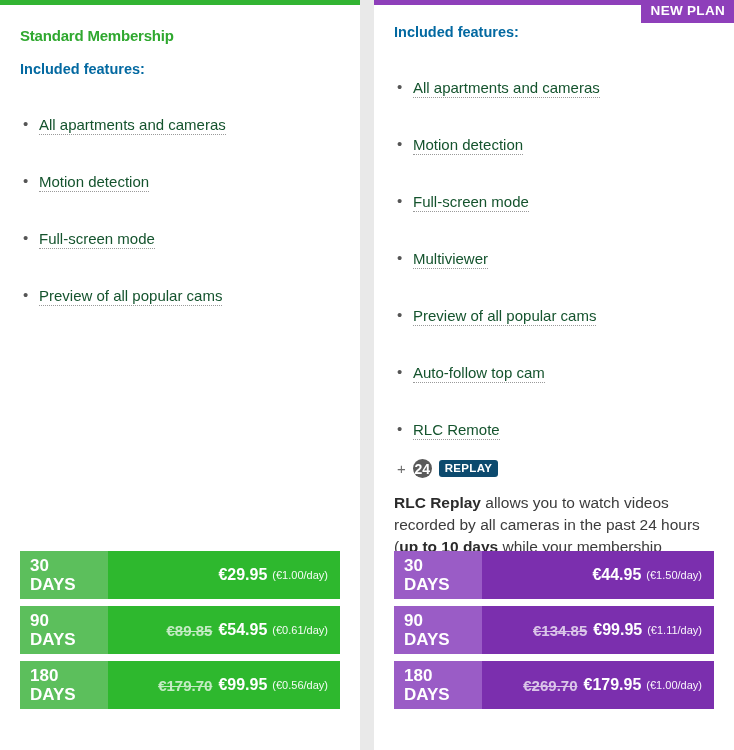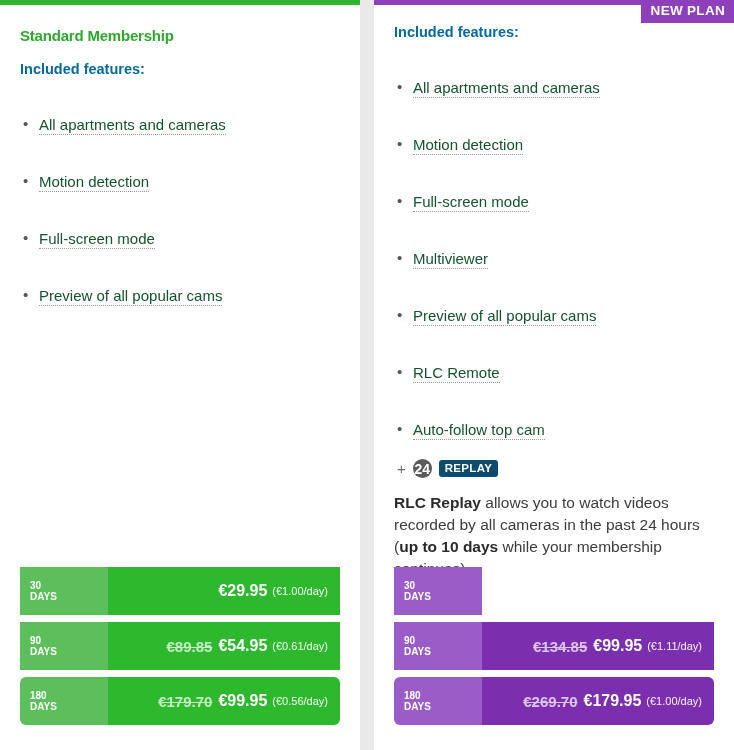--- a/index.html
+++ b/index.html
@@ -150,31 +150,31 @@
     bottom: 25px;
   }
   .price-row {
     display: flex;
     align-items: stretch;
     height: 48px;
     margin-bottom: 7px;
     color: #ffffff;
     overflow: hidden;
   }
-  .price-row:last-child { margin-bottom: 0; border-radius: 6px; }
+  .price-row:last-child { margin-bottom: 16px; }
 
   .price-days {
     width: 88px;
     flex: 0 0 88px;
     display: flex;
     flex-direction: column;
     justify-content: center;
     padding-left: 10px;
     box-sizing: border-box;
-    font-size: 10px;
+    font-size: 17px;
     font-weight: bold;
     line-height: 1.12;
   }
   .price-amount {
     flex: 1;
     display: flex;
     align-items: center;
     justify-content: flex-end;
     padding-right: 12px;
     font-size: 15px;
@@ -256,40 +256,44 @@
   <div class="plan premium">
     <div class="topbar"></div>
     <div class="new-plan-badge">NEW PLAN</div>
     <p class="included-label">Included features:</p>
     <ul class="features">
       <li><span class="flabel">All apartments and cameras</span></li>
       <li><span class="flabel">Motion detection</span></li>
       <li><span class="flabel">Full-screen mode</span></li>
       <li><span class="flabel">Multiviewer</span></li>
       <li><span class="flabel">Preview of all popular cams</span></li>
+      <li><span class="flabel">Auto-follow top cam</span></li>
       <li><span class="flabel">RLC Remote</span></li>
-      <li><span class="flabel">Auto-follow top cam</span></li>
     </ul>
 
     <div class="replay-row">
       <span class="replay-plus">+</span>
       <span class="icon-24">24</span>
       <span class="replay-chip">REPLAY</span>
     </div>
 
     <p class="replay-desc">
       <b>RLC Replay</b><span> allows you to watch videos recorded by all cameras in the past 24 hours (</span><b>up to 10 days</b><span> while your membership continues).</span>
     </p>
 
     <div class="price-table">
       <div class="price-row">
         <div class="price-days">
           <span>30</span>
           <span>DAYS</span>
         </div>
+        <div class="price-amount">
+          <span class="new">€44.95</span>
+          <span class="perday">(€1.50/day)</span>
+        </div>
       </div>
       <div class="price-row">
         <div class="price-days">
           <span>90</span>
           <span>DAYS</span>
         </div>
         <div class="price-amount">
           <span class="old">€134.85</span>
           <span class="new">€99.95</span>
           <span class="perday">(€1.11/day)</span>

